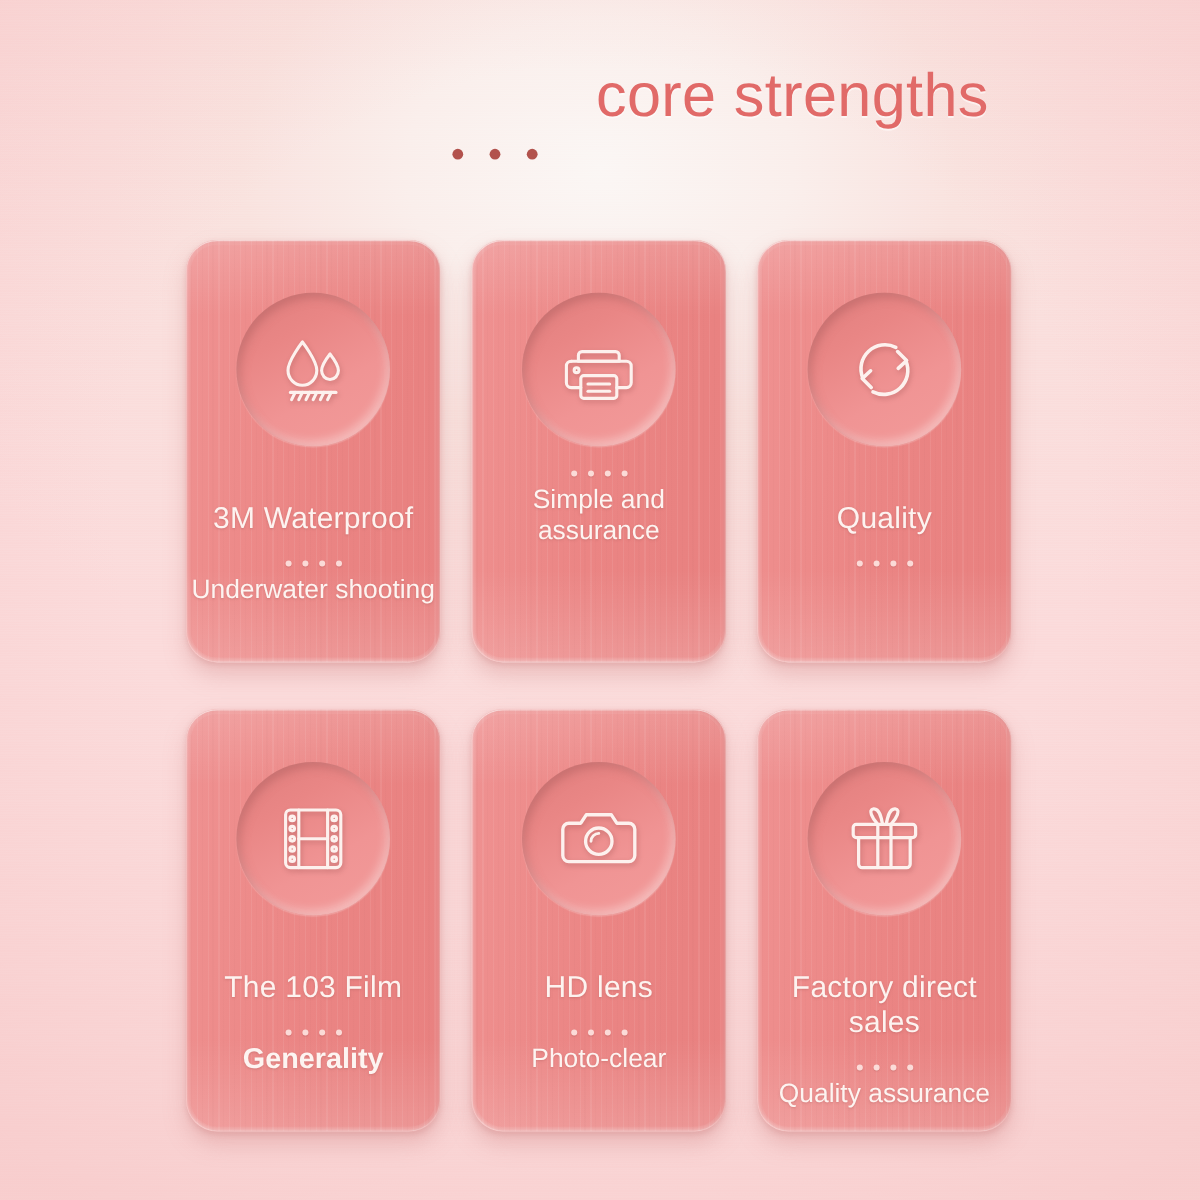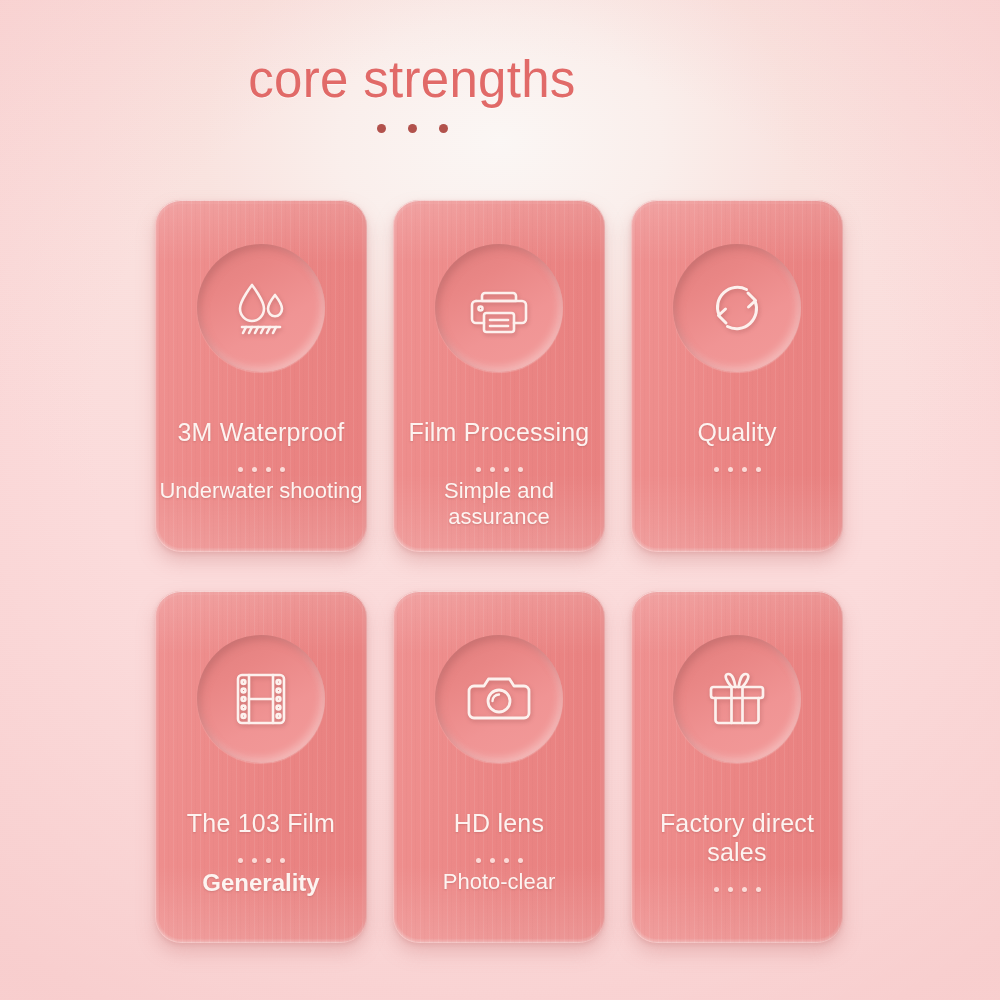--- a/index.html
+++ b/index.html
@@ -43,21 +43,21 @@
     pointer-events: none;
     background: radial-gradient(ellipse 78% 70% at 50% 42%, rgba(255,255,255,0) 52%, rgba(243,186,186,.40) 100%);
   }
 
   
   .header {
     position: absolute;
     top: 52px;
     left: 0;
     width: 824px;
-    text-align: center;
+    text-align: right;
     z-index: 3;
   }
   .title {
     font-size: 51px;
     line-height: 1.1;
     font-weight: 400;
     color: #e16a68;
     letter-spacing: .3px;
     text-shadow: 0 1px 0 rgba(255,255,255,.55);
   }
@@ -260,21 +260,20 @@
             <path d="M17 14 h28 a3 3 0 0 1 3 3 v5 H14 v-5 a3 3 0 0 1 3 -3 z"></path>
             <path d="M8 22 h46 a4 4 0 0 1 4 4 v14 a4 4 0 0 1 -4 4 H46"></path>
             <path d="M16 44 H8 a4 4 0 0 1 -4 -4 V26 a4 4 0 0 1 4 -4"></path>
             <circle cx="12.5" cy="29.5" r="2"></circle>
             <rect x="16" y="34" width="30" height="19" rx="2.5"></rect>
             <path d="M22 41 h18"></path>
             <path d="M22 47 h18"></path>
           </svg>
         </span>
       </div>
-      <div class="card-title">Film Processing</div>
       <div class="dots">
         <i></i>
           <i></i>
         <i></i>
           <i></i>
       </div>
       <div class="card-sub">Simple and assurance</div>
     </div>
 
     <div class="card">
@@ -361,16 +360,17 @@
           </svg>
         </span>
       </div>
       <div class="card-title">Factory direct sales</div>
       <div class="dots">
         <i></i>
           <i></i>
         <i></i>
           <i></i>
       </div>
+      <div class="card-sub">Quality assurance</div>
     </div>
 
   </div>
 </div>
 
 </body></html>

